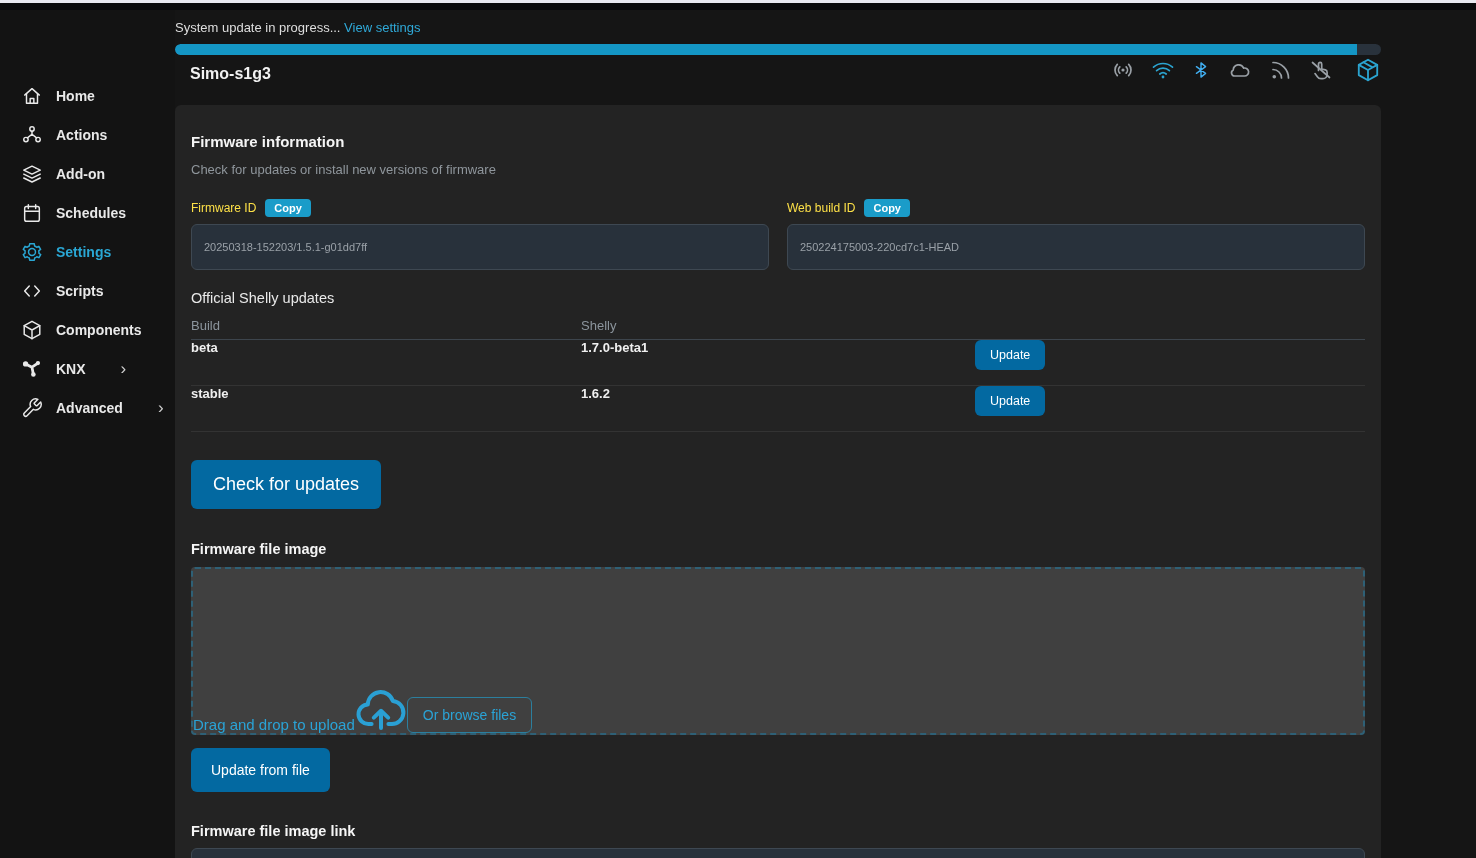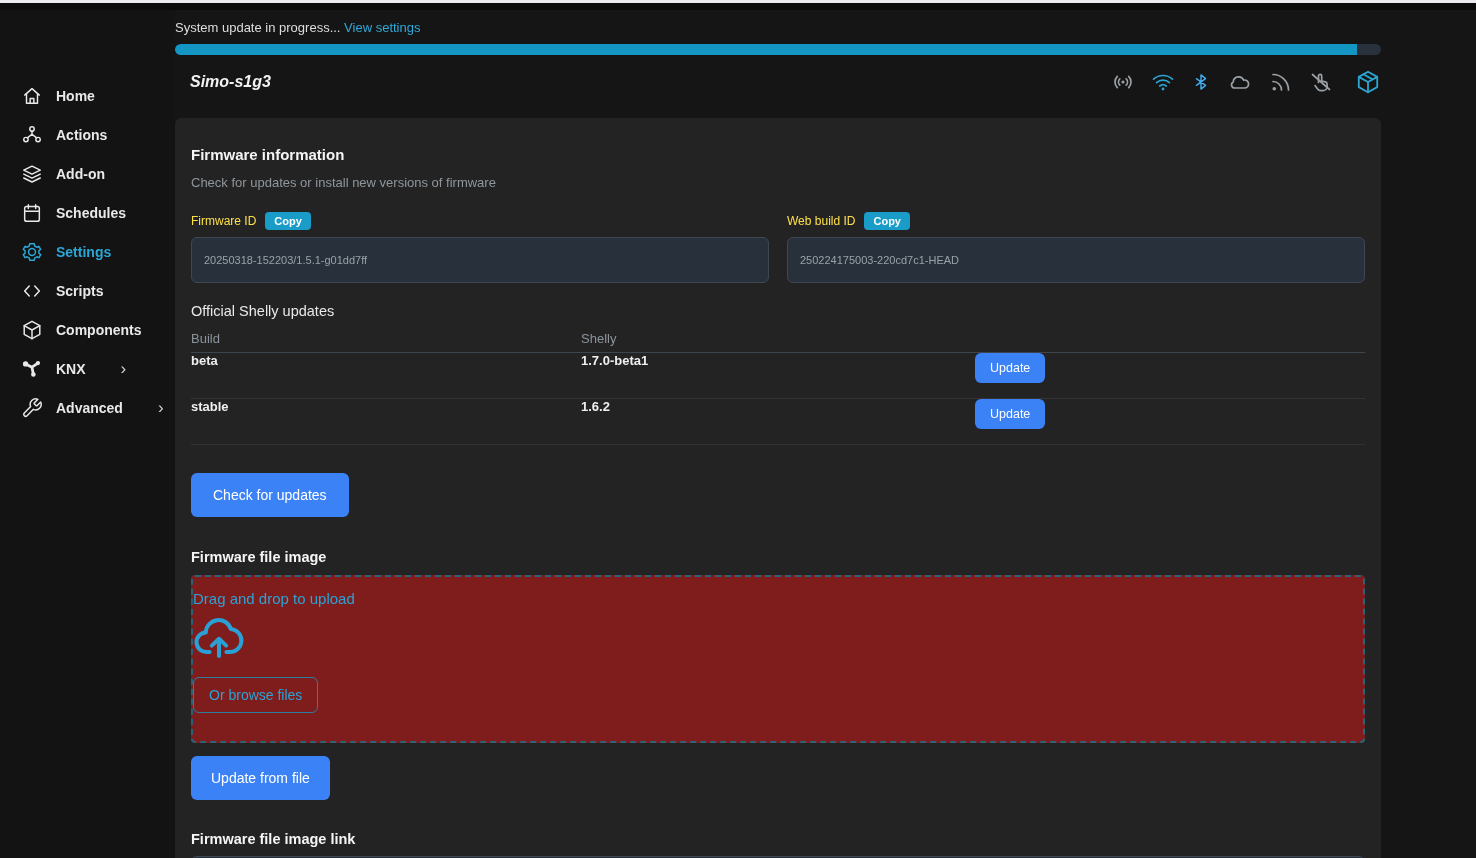--- a/index.html
+++ b/index.html
@@ -29,21 +29,21 @@
   
   .main { width: 1206px; margin-left: 0; }
   .banner-row { margin-top: 10px; font-size: 13px; color: #dedede; }
   .banner-row a { color: #2fa9d8; text-decoration: none; cursor: pointer; }
   .progress-track {
     margin-top: 9px; height: 11px; width: 100%;
     background: #29323c; border-radius: 6px; overflow: hidden;
   }
   .progress-fill { height: 100%; background: #1496c5; border-radius: 6px 0 0 6px; }
 
-  .header-row { margin-top: 13px; display: flex; align-items: center; justify-content: space-between; padding-left: 15px; height: 28px; font-style: italic; }
+  .header-row { display: flex; align-items: flex-end; justify-content: space-between; padding-left: 15px; height: 28px; }
   .device-title { font-size: 16px; font-weight: 700; color: #f2f2f2; }
   .status-icons { display: flex; align-items: center; gap: 16px; }
   .status-icons svg { display: block; }
   .sgray { stroke: #9aa0a6; fill: none; stroke-width: 1.7; stroke-linecap: round; stroke-linejoin: round; }
   .fgray { fill: #9aa0a6; }
   .scyan { stroke: #2ba4d0; fill: none; stroke-width: 1.7; stroke-linecap: round; stroke-linejoin: round; }
   .fcyan { fill: #2ba4d0; }
   .sblue { stroke: #41aef0; fill: none; stroke-width: 1.7; stroke-linecap: round; stroke-linejoin: round; }
 
   
@@ -73,34 +73,34 @@
 
   .tbl { margin-top: 6px; }
   .tbl-head { display: flex; height: 28px; align-items: center; border-bottom: 1px solid #3d454d; }
   .tbl-row { display: flex; height: 46px; align-items: flex-start; border-bottom: 1px solid #333333; }
   .col-build { width: 390px; font-size: 13px; }
   .col-version { width: 394px; font-size: 13px; }
   .tbl-head .col-build, .tbl-head .col-version { color: #8b949c; }
   .tbl-row .col-build, .tbl-row .col-version { color: #efefef; font-weight: 600; }
   .col-action { flex: 1; }
   .btn {
-    background: #3b82f6; color: #fff; border: none; border-radius: 6px;
+    background: #0369a1; color: #fff; border: none; border-radius: 6px;
     cursor: pointer; font-family: "Liberation Sans", sans-serif;
   }
   .btn-sm { font-size: 12.5px; padding: 8px 15px; }
-  .btn-lg { font-size: 14px; padding: 14px 22px; margin-top: 28px; }
+  .btn-lg { font-size: 18px; padding: 14px 22px; margin-top: 28px; }
   .btn-md { font-size: 14px; padding: 14px 20px; margin-top: 13px; }
 
   .mt32 { margin-top: 32px; }
   .mt31 { margin-top: 31px; }
 
   .dropzone {
-    margin-top: 10px; height: 168px; background: #7f1d1d;
+    margin-top: 10px; height: 168px; background: #404040;
     border: 2px dashed #2e6076; border-radius: 4px;
-    display: flex; flex-direction: column; align-items: flex-start; padding-top: 13px;
+    display: flex; flex-direction: row; align-items: flex-end; padding-top: 13px;
   }
   .drop-text { color: #2aa3d6; font-size: 15px; }
   .upload-icon { margin-top: 8px; }
   .upload-icon path { stroke: #2aa0d4; stroke-width: 2; fill: none; stroke-linecap: round; stroke-linejoin: round; }
   .browse-btn {
     margin-top: 16px; background: transparent; color: #2aa3d6; font-size: 14px;
     border: 1px solid #2c7f9e; border-radius: 6px; padding: 9px 15px; cursor: pointer;
     font-family: "Liberation Sans", sans-serif;
   }
 </style>

